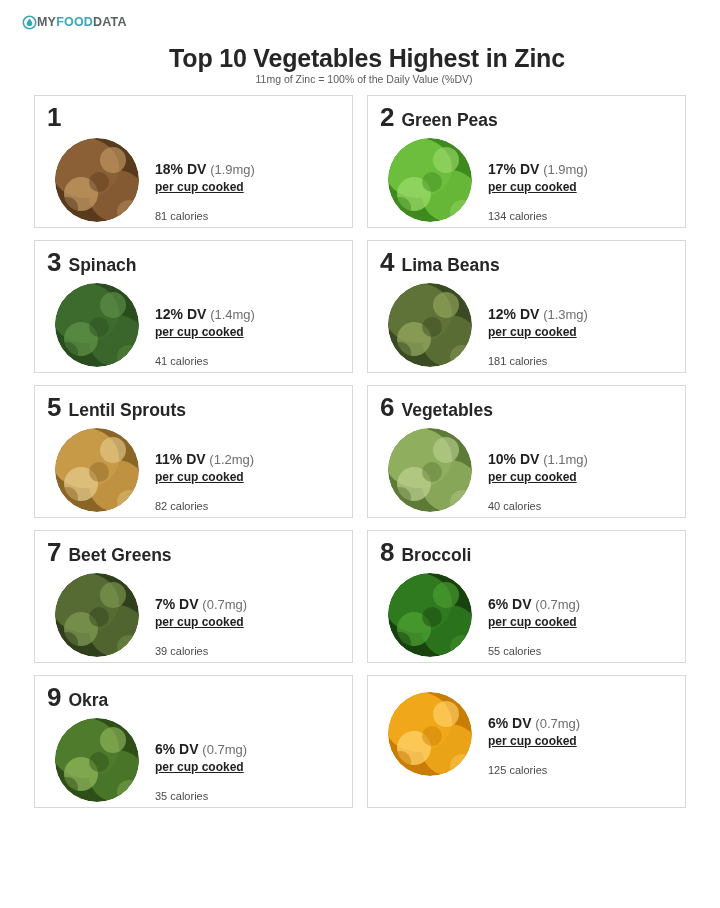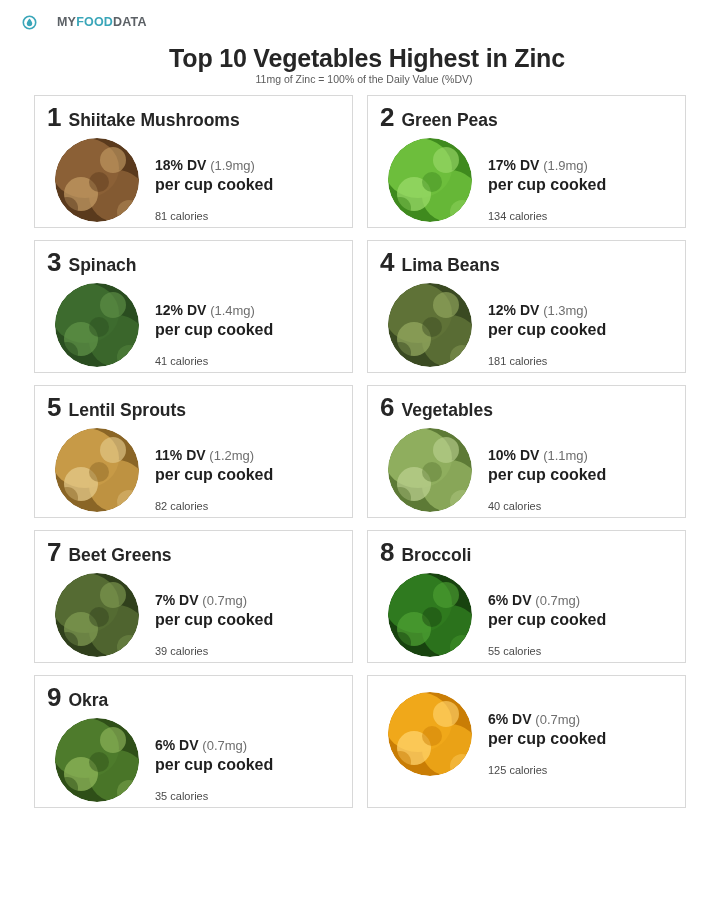--- a/index.html
+++ b/index.html
@@ -13,21 +13,21 @@
     font-family: "Liberation Sans", sans-serif;
     color: #2b2b2b;
     position: relative;
     overflow: hidden;
   }
 
   
   .brand {
     display: flex;
     align-items: center;
-    gap: 20px;
+    gap: 0;
     padding: 12px 0 0 22px;
     height: 20px;
   }
   .brand-mark {
     width: 15px;
     height: 15px;
     flex: 0 0 auto;
   }
   .brand-text {
     font-size: 12.5px;
@@ -119,24 +119,25 @@
   .dv-line .dv {
     font-weight: bold;
     font-size: 14px;
   }
   .dv-line .mg {
     color: #6e6e6e;
     font-weight: normal;
     font-size: 13px;
   }
   .serving {
-    font-size: 16px;
+    font-size: 12px;
     font-weight: bold;
     color: #1f1f1f;
     margin-top: 3px;
+    text-decoration: underline;
   }
   .calories {
     font-size: 11px;
     color: #4a4a4a;
     margin-top: 16px;
   }
 </style>
 </head>
 <body>
 
@@ -150,21 +151,20 @@
   <span class="brand-text"><span class="my">MY</span><span class="food">FOOD</span><span class="data">DATA</span></span>
 </div>
 
 <div class="title">Top 10 Vegetables Highest in Zinc</div>
 <div class="subtitle">11mg of Zinc = 100% of the Daily Value (%DV)</div>
 
 <div class="grid" id="grid">
     <div class="card">
     <div class="card-head">
       <span class="rank">1</span>
-      <span class="food-name">Shiitake Mushrooms</span>
     </div>
     <div class="card-body">
       <div class="thumb">
         <svg width="84" height="84" viewBox="0 0 84 84">
           <defs>
             <clipPath id="clip0">
                 <circle cx="42" cy="42" r="42"></circle>
               </clipPath>
           </defs>
           <g clip-path="url(#clip0)">

